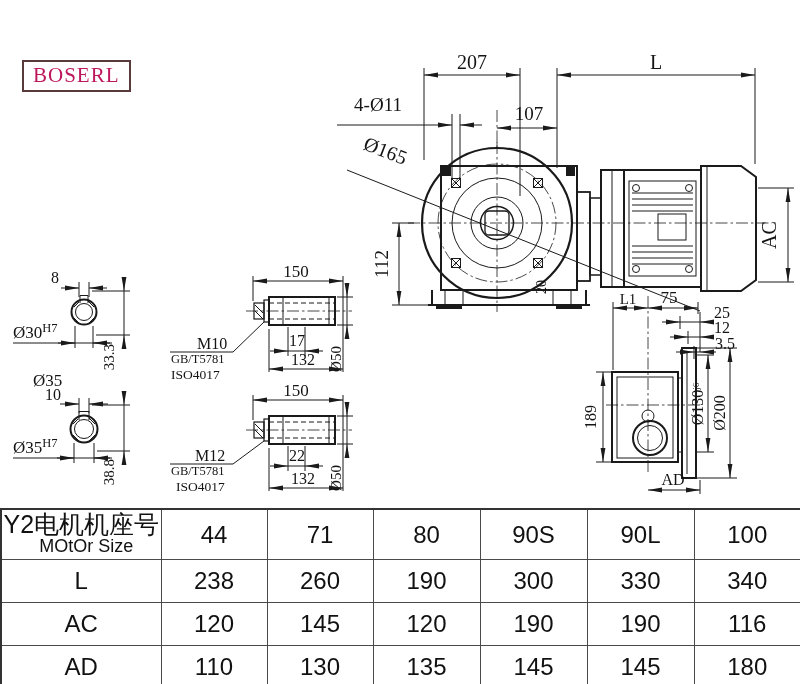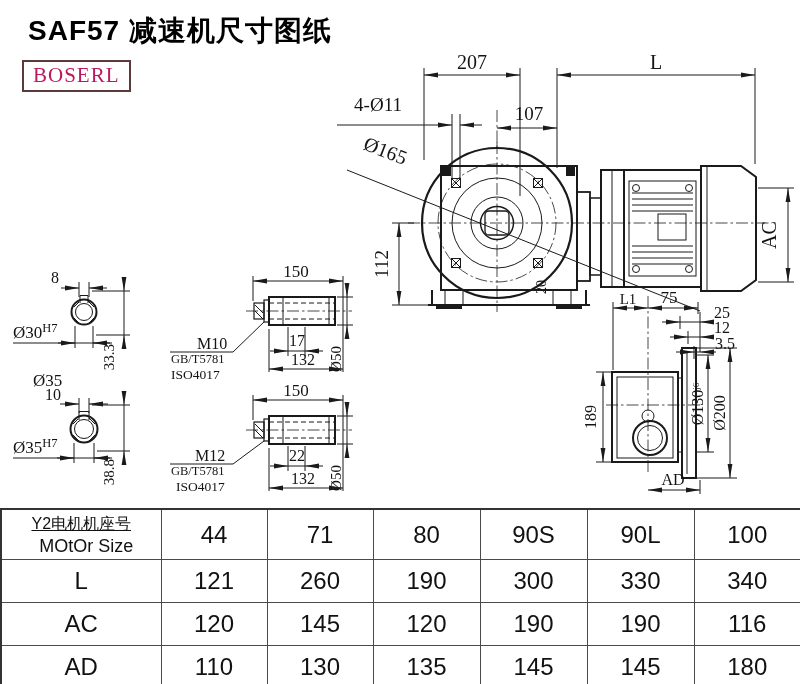--- a/index.html
+++ b/index.html
@@ -20,30 +20,29 @@
   .cl{stroke:#1a1a1a;stroke-width:0.8;fill:none;stroke-dasharray:12 3 2.5 3}
   .hd{stroke:#1a1a1a;stroke-width:1;fill:none;stroke-dasharray:5 3}
   .fl{fill:#1a1a1a;stroke:none}
   #spec-table{position:absolute;left:0;top:508px;width:800px;height:176px;
               border-collapse:collapse;table-layout:fixed;}
   #spec-table td{border:1.5px solid #4a4a4a;text-align:center;vertical-align:middle;
                  font-size:24px;color:#111;padding:0;}
   #spec-table tr.hdr td{height:49px;}
   #spec-table tr.row td{height:42px;}
   .hcell{font-size:20px;line-height:22px;text-align:left;padding-left:4px;}
-  .hcn{font-size:16px;text-decoration:underline;}
+  .hcn{font-size:25px;}
   .hen{font-family:Liberation Sans, sans-serif;font-size:18px;padding-left:10px;}
   table{border:2px solid #333;}
 </style>
 </head>
 <body>
 
 <div id="page">
 
-  <div id="title">SAF57 减速机尺寸图纸</div>
   <div id="logo">BOSERL</div>
 
   <svg width="800" height="508" viewBox="0 0 800 508">
     <defs>
       <marker id="arr" viewBox="0 0 14 10" refX="14" refY="5" markerWidth="14" markerHeight="10" orient="auto-start-reverse" markerUnits="userSpaceOnUse">
         <path d="M14,5 L0,2.6 L0,7.4 Z" fill="#1a1a1a"></path>
       </marker>
     </defs>
 
     <g>
@@ -343,21 +342,21 @@
       </td>
       <td>44</td>
       <td>71</td>
       <td>80</td>
       <td>90S</td>
       <td>90L</td>
       <td>100</td>
     </tr>
     <tr class="row">
       <td>L</td>
-      <td>121</td>
+      <td>238</td>
       <td>260</td>
       <td>190</td>
       <td>300</td>
       <td>330</td>
       <td>340</td>
     </tr>
     <tr class="row">
       <td>AC</td>
       <td>120</td>
       <td>145</td>

